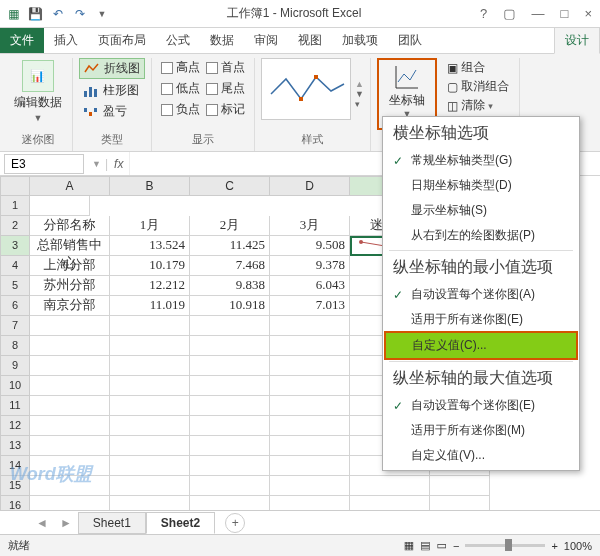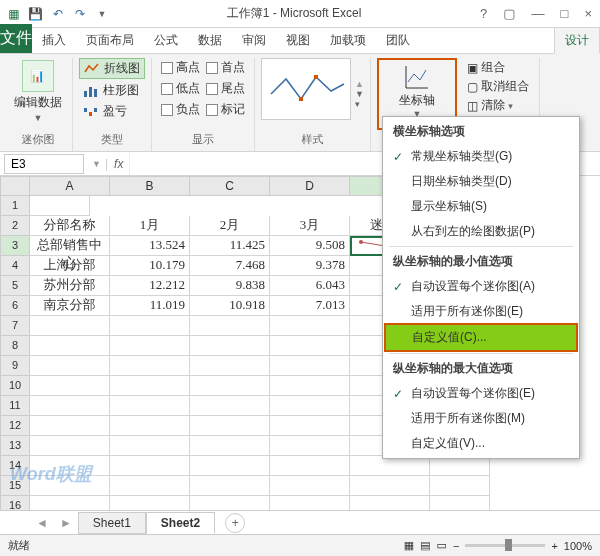--- a/index.html
+++ b/index.html
@@ -4,54 +4,54 @@
 <style>
 * { box-sizing: border-box; margin: 0; padding: 0; font-family: "Microsoft YaHei", "SimSun", sans-serif; }
 body { width: 600px; height: 556px; background: #fff; font-size: 12px; color: #333; overflow: hidden; position: relative; }
 .titlebar { height: 28px; background: #fff; border-bottom: 1px solid #d4d4d4; display: flex; align-items: center; padding: 0 4px; }
 .qat { display: flex; gap: 2px; align-items: center; }
 .qat-btn { width: 20px; height: 20px; display: flex; align-items: center; justify-content: center; }
 .title { flex: 1; text-align: center; font-size: 12px; color: #444; }
 .win-ctrl { display: flex; gap: 8px; align-items: center; }
 .win-btn { padding: 0 4px; font-size: 13px; color: #666; }
 .ribbon-tabs { height: 26px; background: #fff; display: flex; align-items: flex-end; padding-left: 0; border-bottom: 1px solid #d4d4d4; }
-.tab-file { background: #217346; color: #fff; padding: 4px 0; font-size: 16px; }
+.tab-file { background: #217346; color: #fff; padding: 4px 10px; font-size: 12px; }
 .tab { padding: 4px 10px; font-size: 12px; color: #444; cursor: pointer; }
 .tab.active { background: #f3f3f3; border: 1px solid #d4d4d4; border-bottom: 1px solid #f3f3f3; margin-bottom: -1px; color: #217346; }
 .ribbon-body { height: 98px; background: #f3f3f3; border-bottom: 1px solid #d4d4d4; display: flex; padding: 4px 4px 0; }
 .group { display: flex; flex-direction: column; align-items: center; border-right: 1px solid #ddd; padding: 0 6px; }
 .group-ctrl { flex: 1; display: flex; gap: 2px; }
 .group-label { font-size: 11px; color: #666; padding: 2px 0 4px; }
 .big-btn { display: flex; flex-direction: column; align-items: center; padding: 2px 4px; gap: 2px; }
 .big-btn-icon { width: 32px; height: 32px; background: #e8f5e9; border: 1px solid #a5d6a7; display: flex; align-items: center; justify-content: center; }
 .type-row { display: flex; align-items: center; gap: 4px; padding: 1px 4px; font-size: 12px; }
 .type-icon { width: 16px; height: 14px; display: inline-block; }
 .opt-row { display: flex; align-items: center; gap: 3px; padding: 1px 3px; font-size: 12px; white-space: nowrap; }
 .checkbox { width: 12px; height: 12px; border: 1px solid #888; background: #fff; display: inline-block; }
 .style-gallery { width: 90px; height: 62px; background: #fff; border: 1px solid #ccc; display: flex; align-items: center; justify-content: center; }
-.axis-btn { display: flex; flex-direction: column; align-items: center; padding: 2px 20px; border: 2px solid #d35400; }
+.axis-btn { display: flex; flex-direction: column; align-items: center; padding: 2px 10px; border: 2px solid #d35400; }
 .grp-opt { display: flex; align-items: center; gap: 3px; font-size: 12px; padding: 1px 4px; }
 .fx-bar { height: 24px; display: flex; align-items: center; border-bottom: 1px solid #d4d4d4; background: #fff; }
 .name-box { width: 80px; border: 1px solid #ccc; padding: 2px 6px; font-size: 12px; margin: 0 4px; }
 .fx-label { padding: 0 6px; font-style: italic; color: #666; }
 .grid-area { position: relative; background: #fff; }
 .col-headers { display: flex; height: 20px; }
 .row-head-spacer { width: 30px; border: 1px solid #ccc; background: #e8e8e8; }
 .col-head { width: 80px; border: 1px solid #ccc; border-left: none; background: #e8e8e8; text-align: center; font-size: 12px; line-height: 18px; }
 .col-head.sel { background: #d4ead4; }
 .grid-row { display: flex; height: 20px; }
 .row-head { width: 30px; border: 1px solid #ccc; border-top: none; background: #e8e8e8; text-align: center; font-size: 11px; line-height: 18px; }
 .row-head.sel { background: #d4ead4; }
 .cell { width: 80px; border: 1px solid #d4d4d4; border-top: none; border-left: none; padding: 0 4px; font-size: 13px; line-height: 18px; text-align: right; font-family: "SimSun", serif; }
 .cell.center { text-align: center; }
 .cell.sel-border { border: 2px solid #217346; }
 .title-cell { width: 400px; text-align: center; font-size: 15px; letter-spacing: 6px; font-family: "SimSun", serif; }
 .sparkline-cell { position: relative; }
 .context-menu { position: absolute; right: 20px; top: 116px; width: 198px; background: #fff; border: 1px solid #b0b0b0; box-shadow: 2px 2px 6px rgba(0,0,0,.3); padding: 2px; z-index: 10; }
-.menu-header { font-size: 12px; padding: 4px 8px; color: #444; font-weight: bold; }
+.menu-header { font-size: 16px; padding: 4px 8px; color: #444; font-weight: normal; }
 .menu-item { display: flex; align-items: center; padding: 4px 8px 4px 26px; font-size: 12px; position: relative; cursor: default; }
 .menu-item.checked::before { content: "✓"; position: absolute; left: 8px; color: #217346; }
 .menu-item.selected { background: #84cc16; border: 2px solid #d35400; margin: -1px; }
 .menu-sep { height: 1px; background: #ddd; margin: 2px 4px; }
 .sheet-tabs { position: absolute; bottom: 22px; left: 0; right: 0; height: 24px; background: #fff; border-top: 1px solid #ccc; display: flex; align-items: center; padding-left: 30px; gap: 0; }
 .sheet-tab { padding: 3px 14px; font-size: 12px; border: 1px solid #ccc; background: #f0f0f0; }
 .sheet-tab.active { background: #fff; border-bottom: 1px solid #fff; font-weight: bold; }
 .sheet-add { width: 20px; height: 20px; border: 1px solid #ccc; border-radius: 50%; text-align: center; line-height: 18px; margin-left: 10px; color: #666; }
 .status-bar { position: absolute; bottom: 0; left: 0; right: 0; height: 22px; background: #f3f3f3; border-top: 1px solid #ccc; display: flex; align-items: center; padding: 0 8px; font-size: 11px; justify-content: space-between; }
 .zoom-ctrl { display: flex; align-items: center; gap: 6px; }

